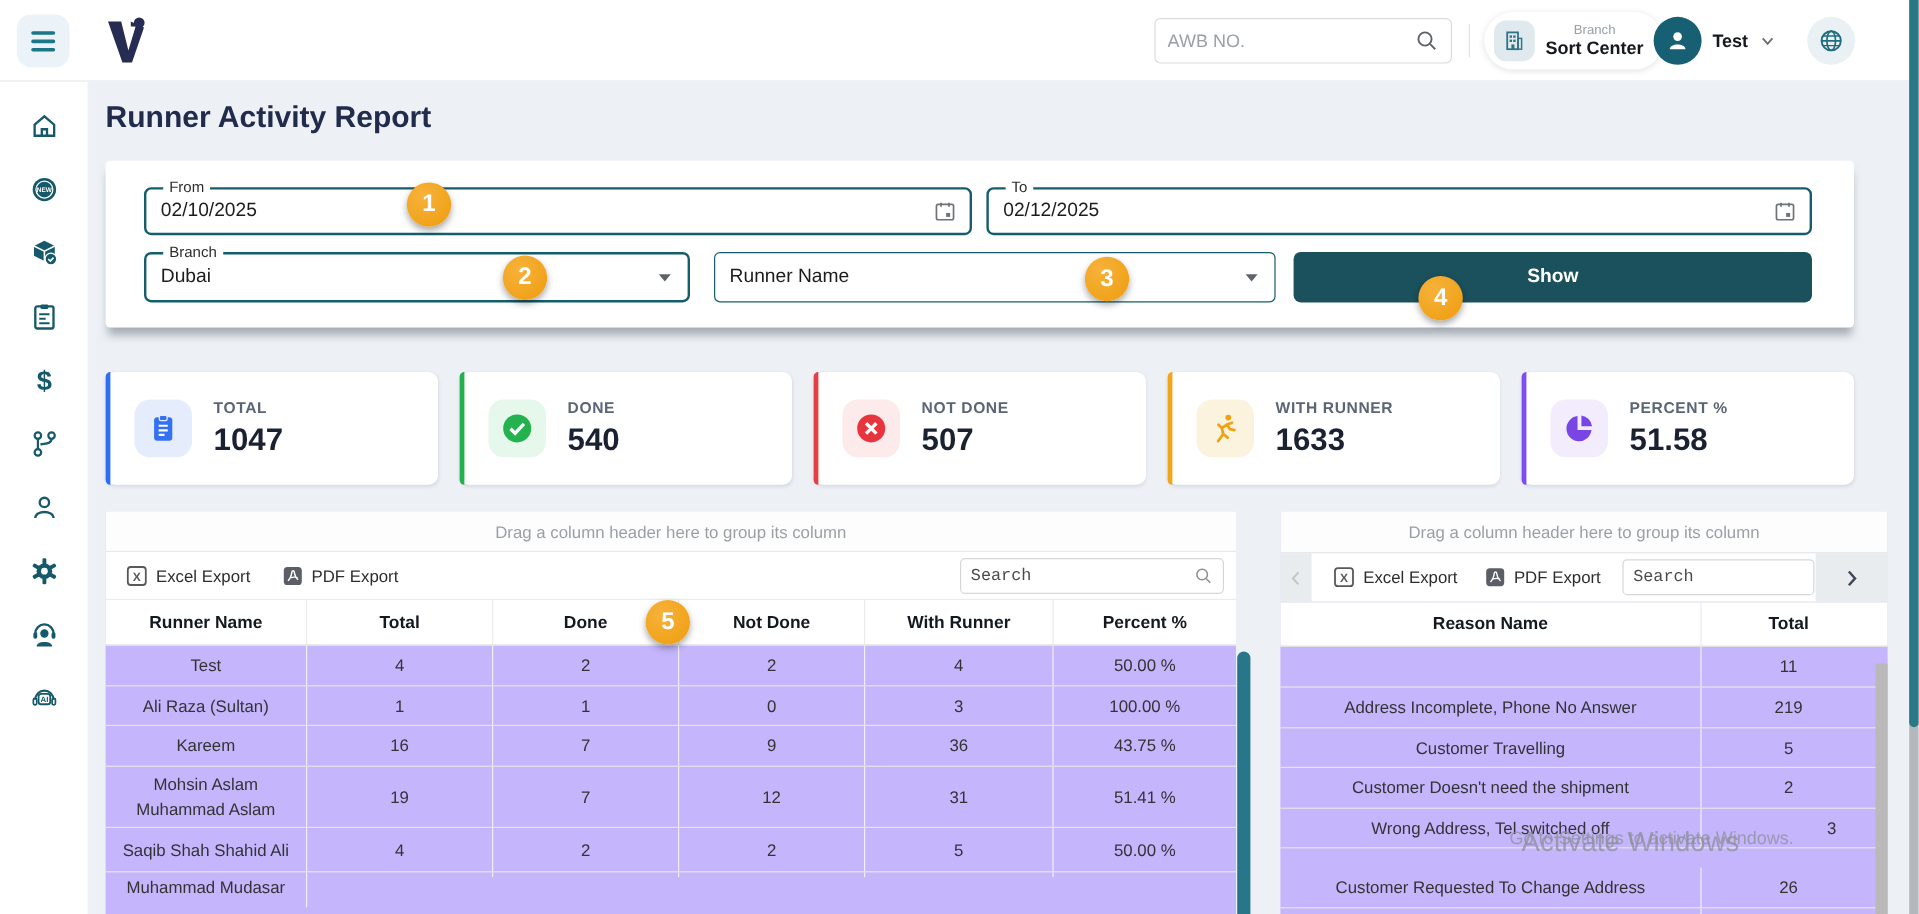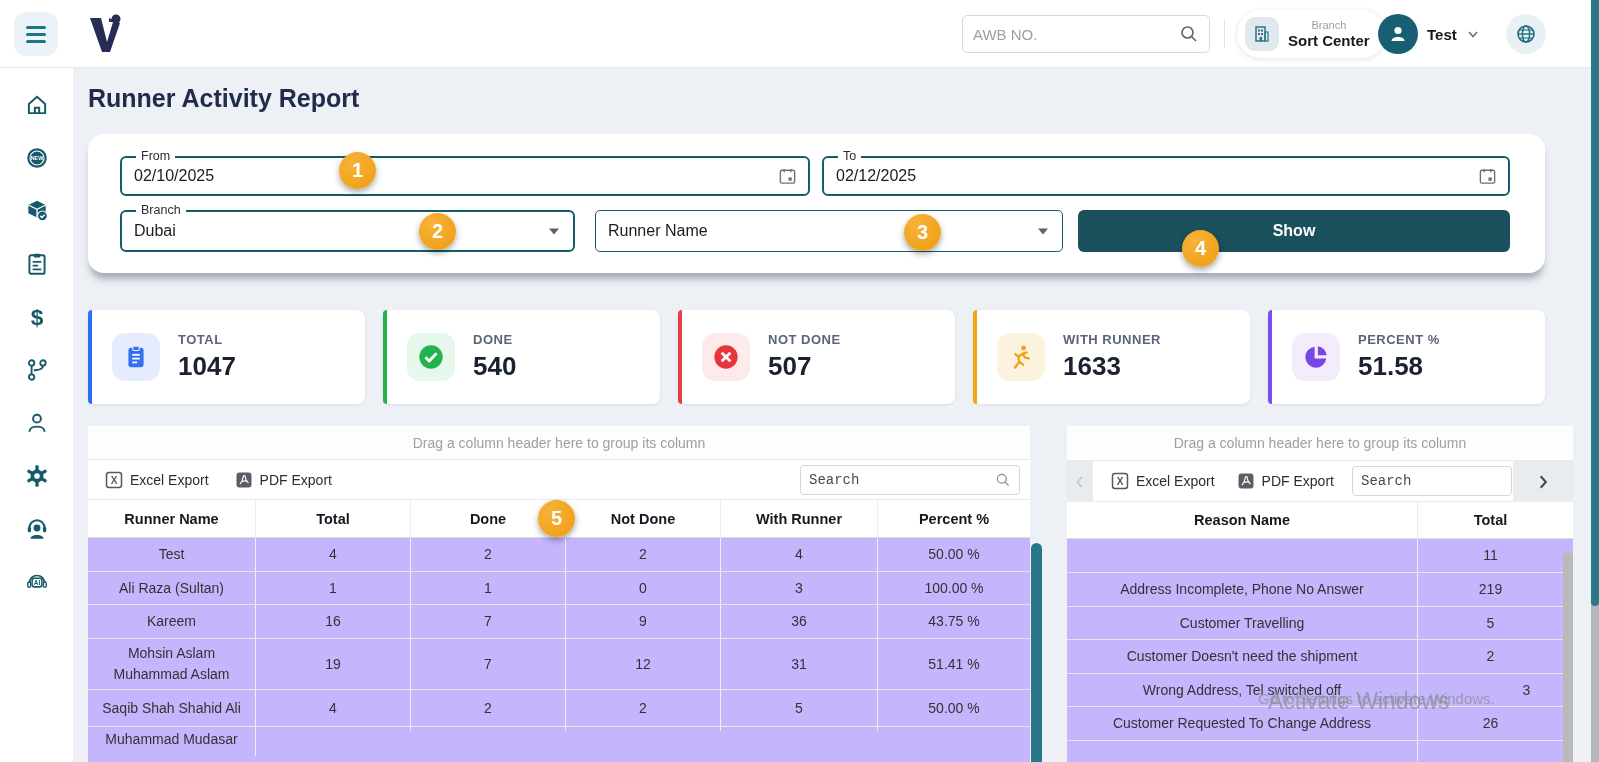--- a/index.html
+++ b/index.html
@@ -27,21 +27,21 @@
   .globe-btn { position:absolute; left:1506px; top:14px; width:40px; height:40px; border-radius:50%; background:#eaf1f5; display:flex; align-items:center; justify-content:center; cursor:pointer; }
 
   
   .sidebar { position:absolute; left:0; top:68px; width:74px; height:694px; background:#fff; border-right:1px solid #eceff3; display:flex; flex-direction:column; align-items:center; padding-top:24px; gap:27px; z-index:4; }
   .side-icon { width:26px; height:26px; display:flex; align-items:center; justify-content:center; cursor:pointer; }
 
   
   .page-title { position:absolute; left:88px; top:84px; font-size:25px; font-weight:bold; color:#212b4c; }
 
   
-  .filter-card { position:absolute; left:88px; top:134px; width:1457px; height:139px; background:#fff; border-radius:16px; box-shadow:0 8px 7px -2px rgba(98,104,115,.5); }
+  .filter-card { position:absolute; left:88px; top:134px; width:1457px; height:139px; background:#fff; border-radius:4px; box-shadow:0 8px 7px -2px rgba(98,104,115,.5); }
   .field { position:absolute; border:2px solid #155d6d; border-radius:6px; background:#fff; }
   .field .flabel { position:absolute; top:-9px; left:14px; background:#fff; padding:0 5px; font-size:12.5px; color:#2d2d2d; }
   .field .fvalue { position:absolute; left:12px; top:50%; transform:translateY(-50%); font-size:16px; color:#1c1c1c; }
   .field .cal { position:absolute; right:11px; top:50%; transform:translateY(-50%); }
   .field .caret { position:absolute; right:14px; top:50%; transform:translateY(-40%); width:0; height:0; border-left:5px solid transparent; border-right:5px solid transparent; border-top:6px solid #5f6368; }
   .f-from { left:32px; top:22px; width:690px; height:40px; }
   .f-to   { left:734px; top:22px; width:688px; height:40px; }
   .f-branch { left:32px; top:76px; width:455px; height:42px; }
   .f-runner { left:507px; top:76px; width:468px; height:42px; border-width:1.5px; border-radius:5px; }
   .show-btn { position:absolute; left:990px; top:76px; width:432px; height:42px; background:#1b505d; border:none; border-radius:6px; color:#fff; font-size:16px; font-weight:bold; cursor:pointer; font-family:"Liberation Sans",sans-serif; }
@@ -471,21 +471,21 @@
         <div class="body-cell">5</div>
     </div>
     <div class="body-row rt-grid" style="height:34px;">
       <div class="body-cell">Customer Doesn't need the shipment</div>
         <div class="body-cell">2</div>
     </div>
     <div class="body-row rt-grid" style="height:33px;gap:36px;">
       <div class="body-cell">Wrong Address, Tel switched off</div>
         <div class="body-cell">3</div>
     </div>
-    <div class="body-row rt-grid" style="height:34px;">
+    <div class="body-row rt-grid" style="height:34px;margin-top:16px;">
       <div class="body-cell">Customer Requested To Change Address</div>
         <div class="body-cell">26</div>
     </div>
     <div class="body-row rt-grid" style="height:20px; border-bottom:none;">
       <div class="body-cell"></div>
         <div class="body-cell"></div>
     </div>
     <div class="rt-scroll"></div>
   </div>
 

